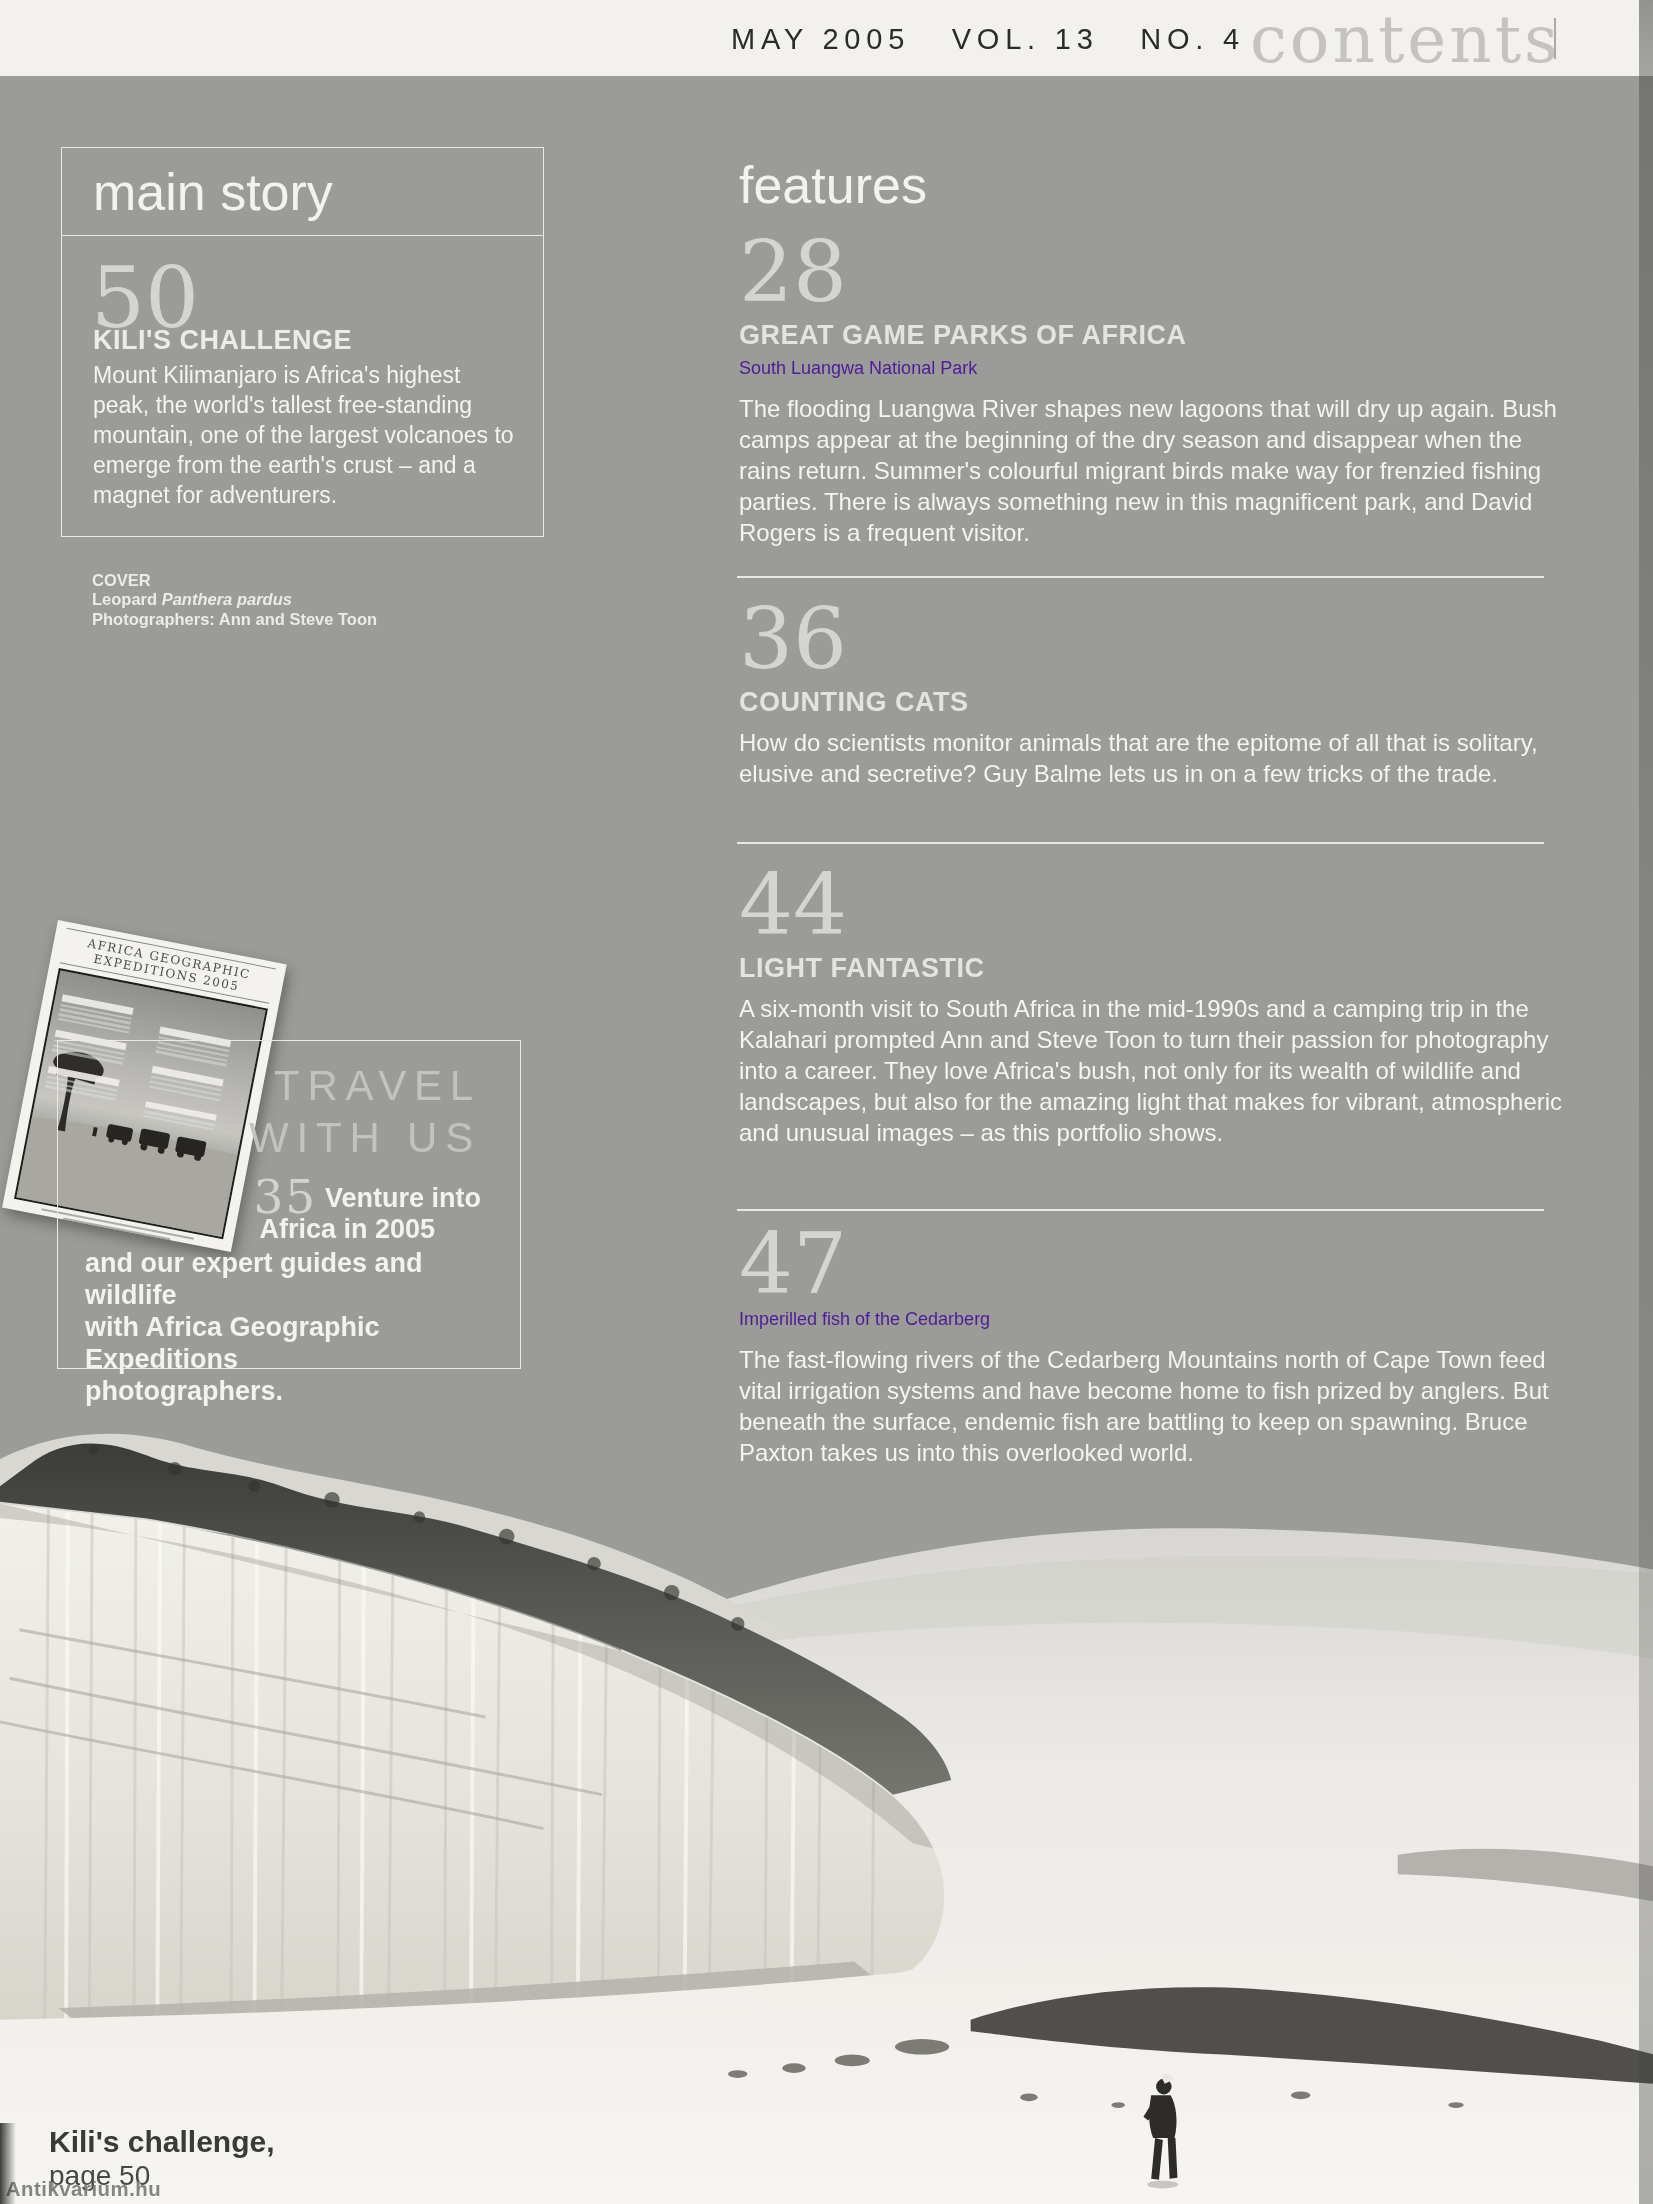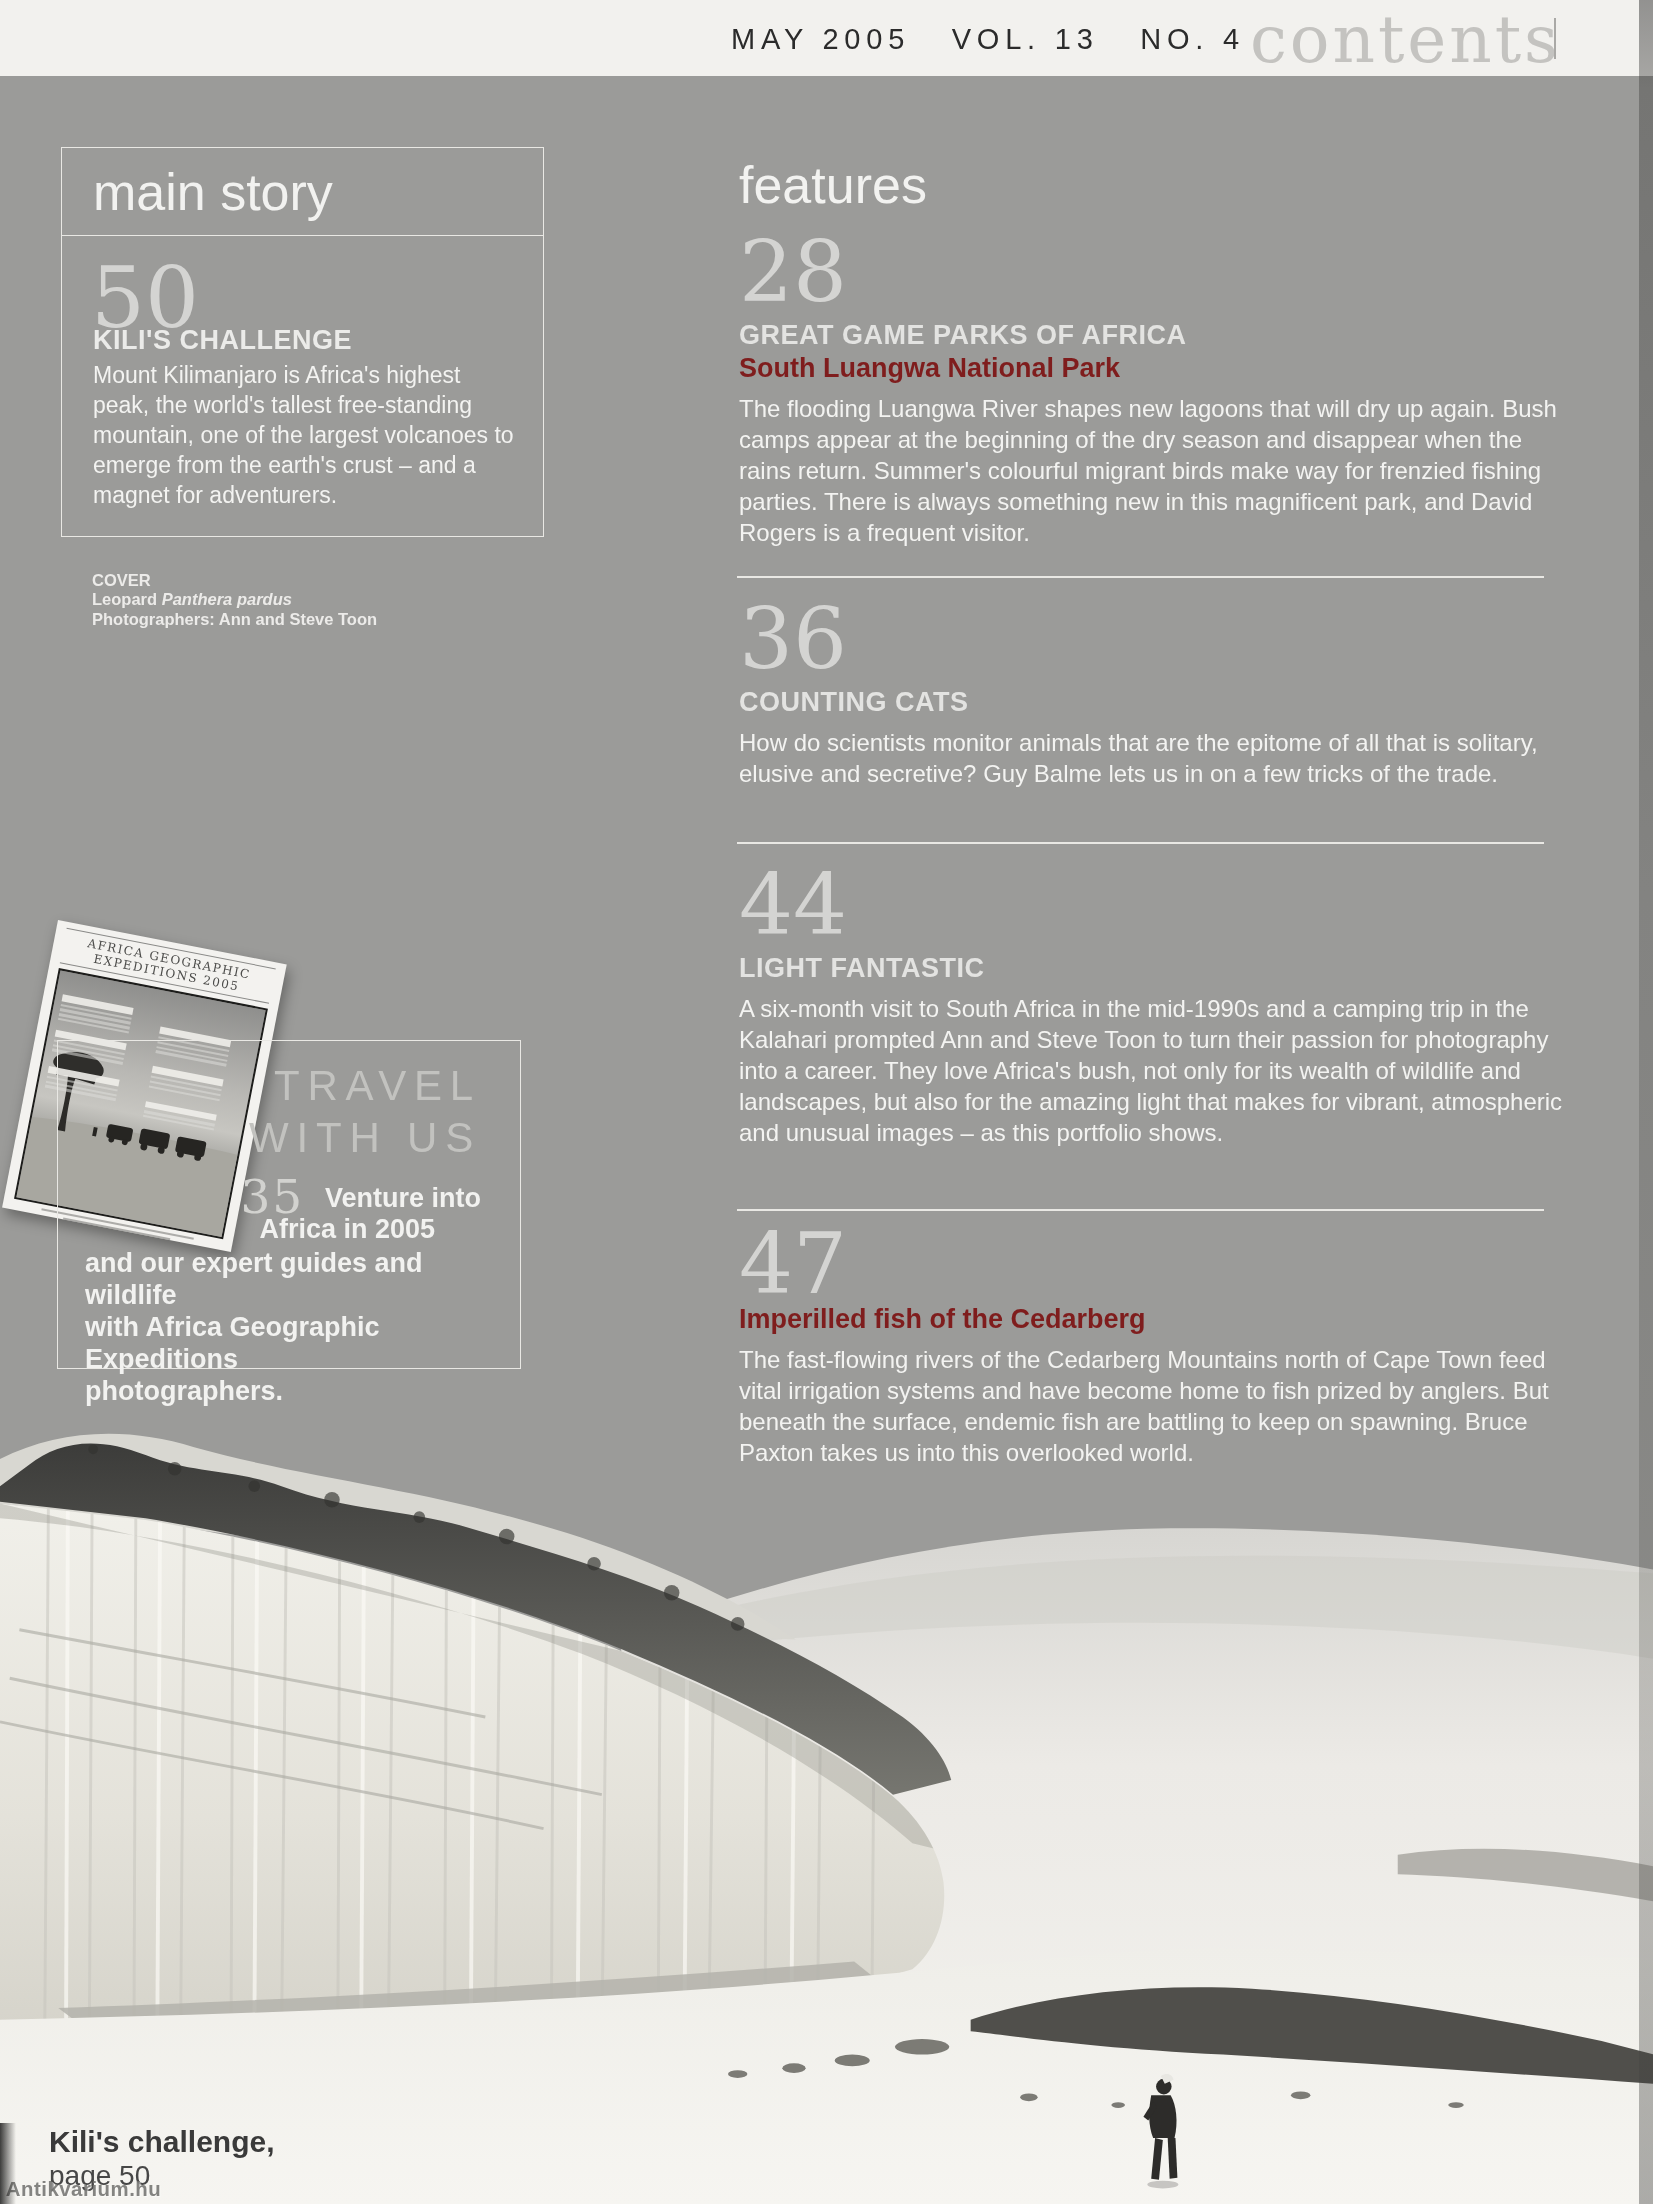--- a/index.html
+++ b/index.html
@@ -77,32 +77,32 @@
     position:absolute;left:57px;top:1040px;width:464px;height:329px;
     border:1.9px solid #e9e8e4;box-sizing:border-box;
   }
   .travel-heading{
     position:absolute;right:39px;top:19.4px;text-align:right;
     font-size:42px;line-height:52px;letter-spacing:7.8px;color:#c2c2bf;font-weight:500;
   }
   .travel-lead1{position:absolute;right:39px;top:128px;font-size:27px;font-weight:bold;color:#f2f2f0;}
   .travel-lead1 .travel-num{
     font-family:"DejaVu Serif",serif;font-weight:normal;font-size:47px;color:#d2d2cf;
-    vertical-align:-5.8px;margin-right:21px;letter-spacing:1.9px;
+    vertical-align:-5.8px;margin-right:8px;letter-spacing:1.9px;
   }
   .travel-lead2{position:absolute;right:85px;top:173px;font-size:27px;font-weight:bold;color:#f2f2f0;}
   .travel-desc{
     position:absolute;left:27px;top:206px;font-size:27px;line-height:32px;
     font-weight:bold;color:#f2f2f0;
   }
   
   .features-heading{position:absolute;left:739px;top:155px;}
   .feature{position:absolute;left:739px;width:835px;}
   .feat-title{font-size:27px;line-height:33px;font-weight:bold;color:#e3e3e1;letter-spacing:0.5px;margin-top:7.8px;}
-  .feat-sub{font-size:27px;line-height:33px;font-weight:bold;color:#7f1d1d;}
+  .feat-sub{font-size:18px;line-height:33px;font-weight:normal;color:#4c1d95;}
   .feat-desc{font-size:24px;line-height:31px;color:#f3f3f1;font-weight:500;margin-top:7.8px;width:825px;}
   .feat-divider{position:absolute;left:737px;width:807px;height:1.9px;background:#e9e8e4;}
   #feature-28{top:233px;} #feature-36{top:600px;} #feature-44{top:866px;} #feature-62{top:1225px;}
   #divider-1{top:576px;} #divider-2{top:842px;} #divider-3{top:1209px;}
   
   #kili-photo{position:absolute;left:0;top:1426px;width:1654px;height:778px;}
   .photo-caption{position:absolute;left:49px;color:#3a3a3a;}
   .caption-1{top:2125px;font-size:30px;font-weight:bold;}
   .caption-2{top:2160px;font-size:28px;font-weight:500;color:#474747;}
   .watermark{

